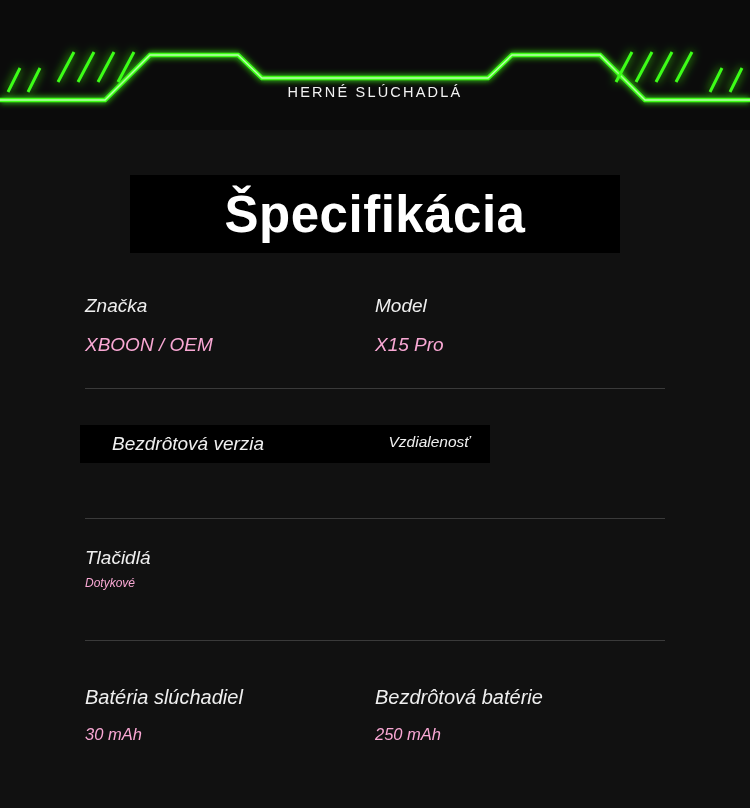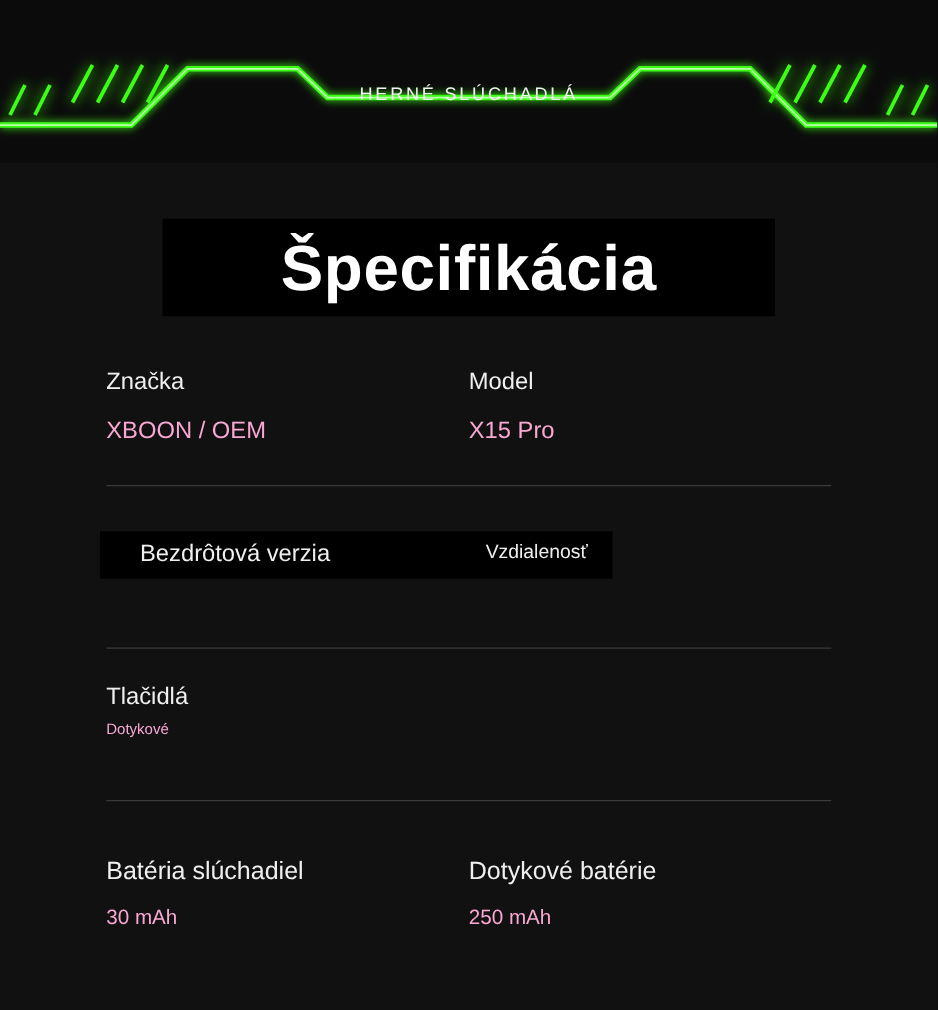--- a/index.html
+++ b/index.html
@@ -24,21 +24,21 @@
     background: #0b0b0b;
     overflow: hidden;
   }
   .banner-svg {
     position: absolute;
     top: 0;
     left: 0;
   }
   .banner-title {
     position: absolute;
-    top: 68px;
+    top: 84px;
     left: 0;
     width: 750px;
     text-align: center;
     font-size: 14.5px;
     letter-spacing: 2.2px;
     color: #f2f2f2;
     font-weight: 400;
   }
 
   
@@ -66,20 +66,21 @@
     font-weight: 700;
     color: #ffffff;
     letter-spacing: 0.5px;
     line-height: 1;
   }
 
   .specs {
     margin: 0 auto;
     width: 580px;
     padding-top: 40px;
+    font-style: italic;
   }
 
   .row {
     position: relative;
     display: block;
   }
 
   .cols {
     display: flex;
   }
@@ -262,21 +263,21 @@
     <div class="sp-5"></div>
     <div class="divider"></div>
     <div class="sp-4"></div>
 
     <div class="row">
       <div class="cols">
         <div class="col-left">
           <div class="lbl" style="font-size:20px">Batéria slúchadiel</div>
         </div>
         <div class="col-right">
-          <div class="lbl" style="font-size:20px">Dotykové batérie</div>
+          <div class="lbl" style="font-size:20px">Bezdrôtová batérie</div>
         </div>
       </div>
       <div class="sp-1"></div>
       <div class="cols">
         <div class="col-left">
           <div class="val" style="font-size:16.5px">30 mAh</div>
         </div>
         <div class="col-right">
           <div class="val" style="font-size:16.5px">250 mAh</div>
         </div>

